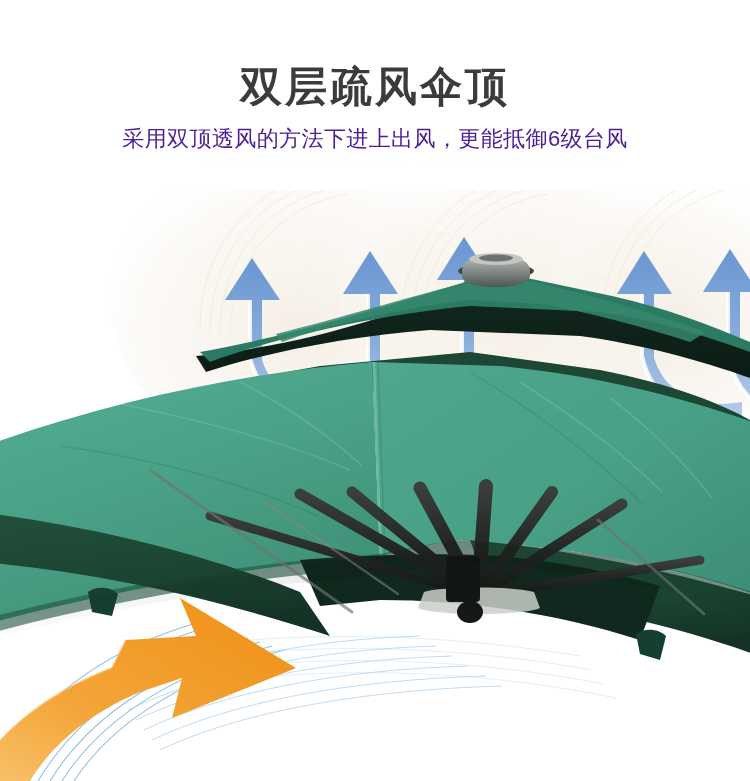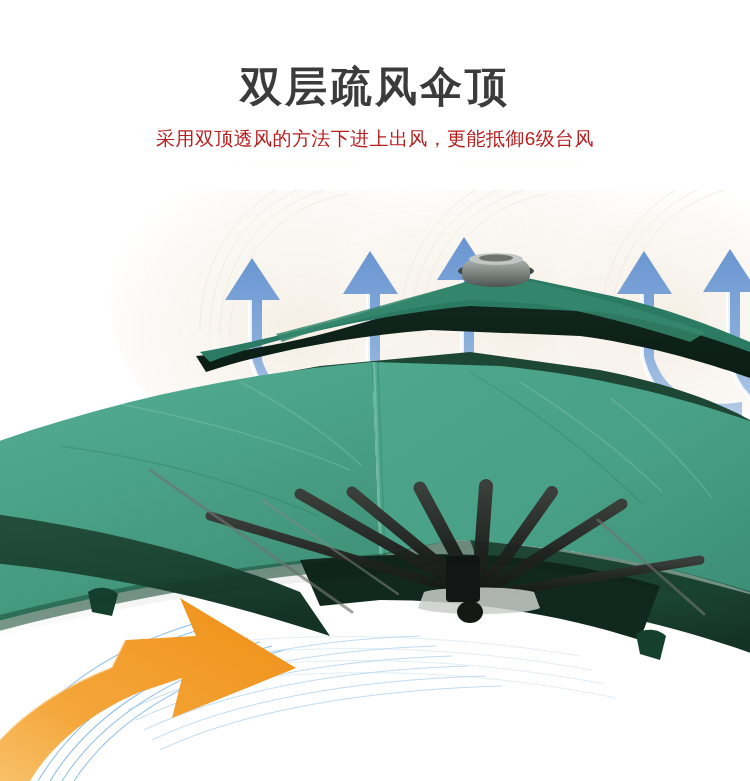--- a/index.html
+++ b/index.html
@@ -38,24 +38,24 @@
     font-weight: bold;
     letter-spacing: 3px;
     color: #3b3b3b;
     line-height: 50px;
     white-space: nowrap;
   }
   .subline {
     position: absolute;
     left: 0;
     width: 750px;
-    font-size: 19px;
+    font-size: 22px;
     font-weight: normal;
     letter-spacing: 0.4px;
-    color: #b91c1c;
+    color: #4c1d95;
     line-height: 26px;
     white-space: nowrap;
   }
   .subline-1 { top: 126px; }
   .subline-2 { top: 151px; }
 
   
   .stage {
     position: absolute;
     left: 0;

